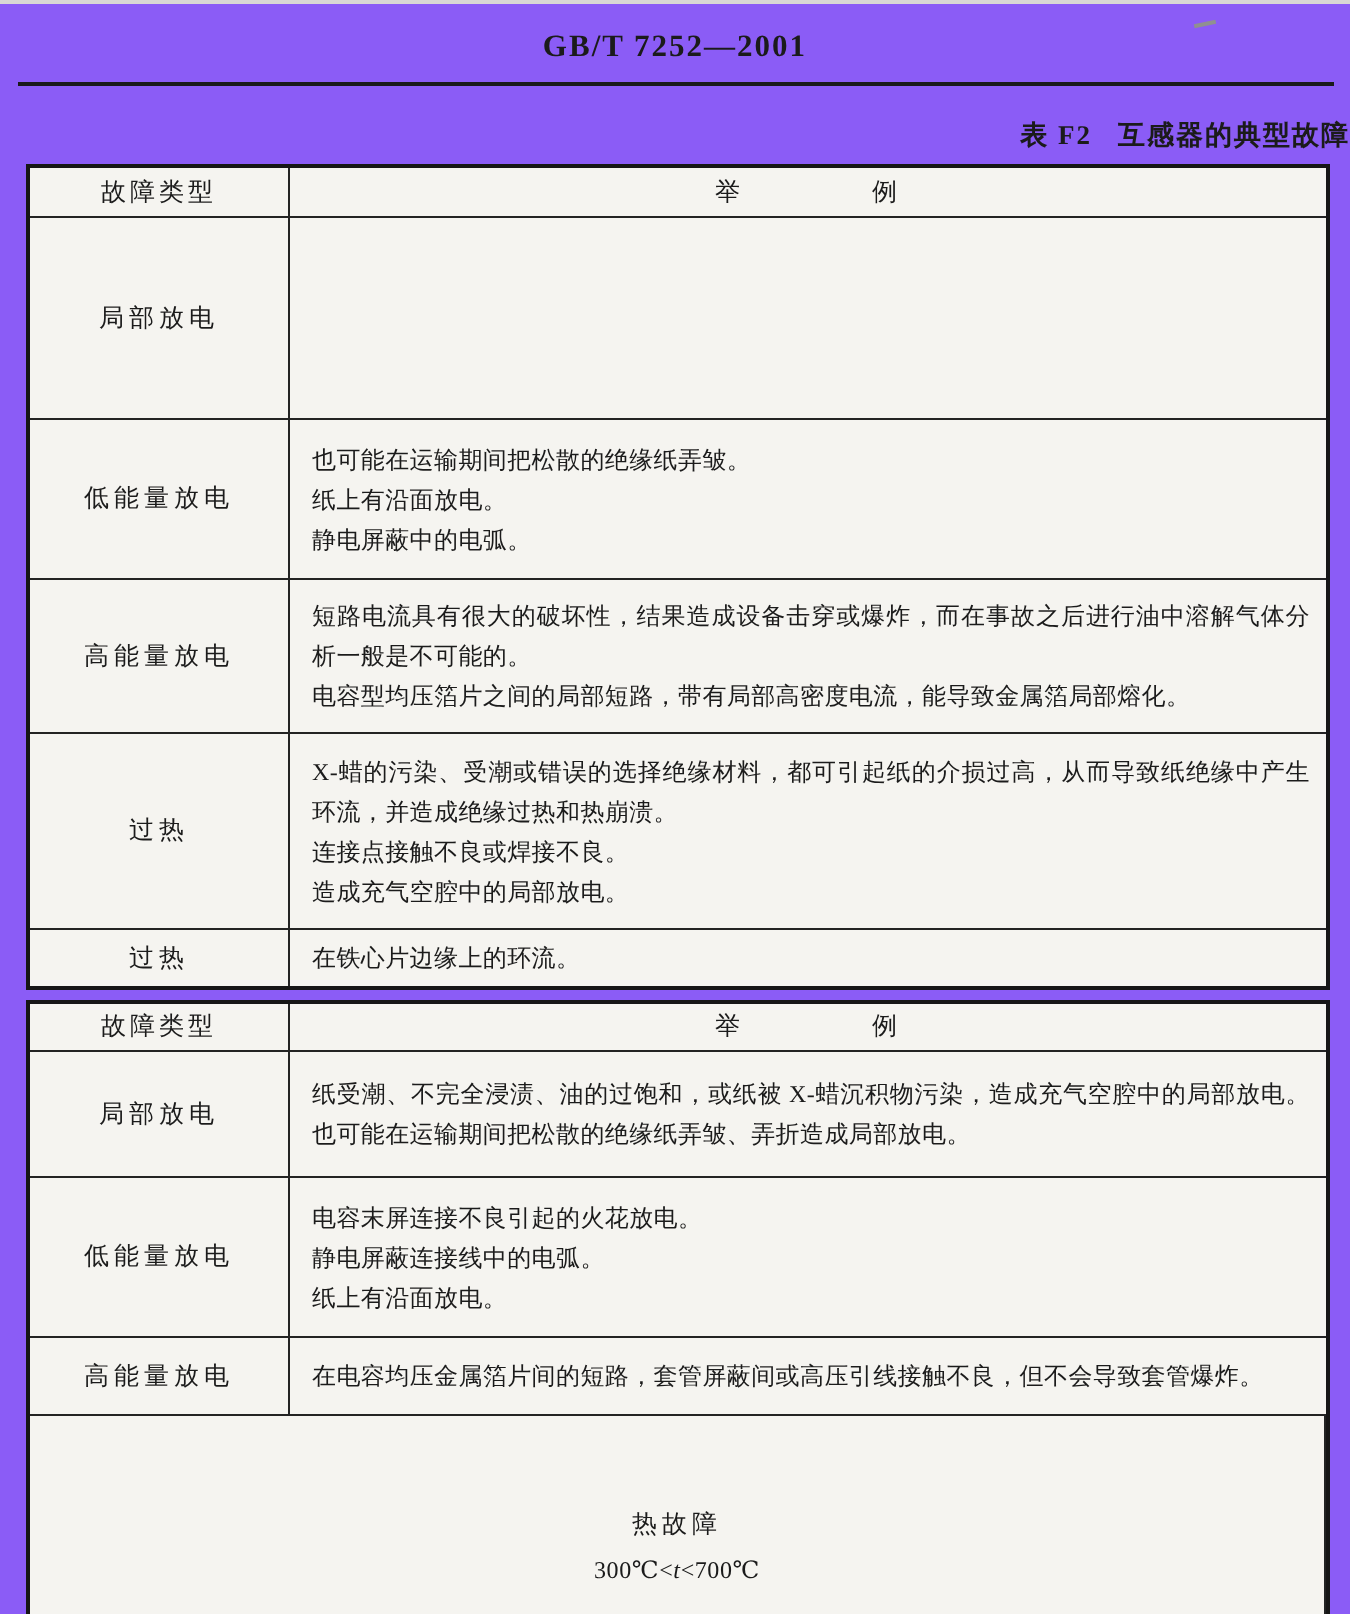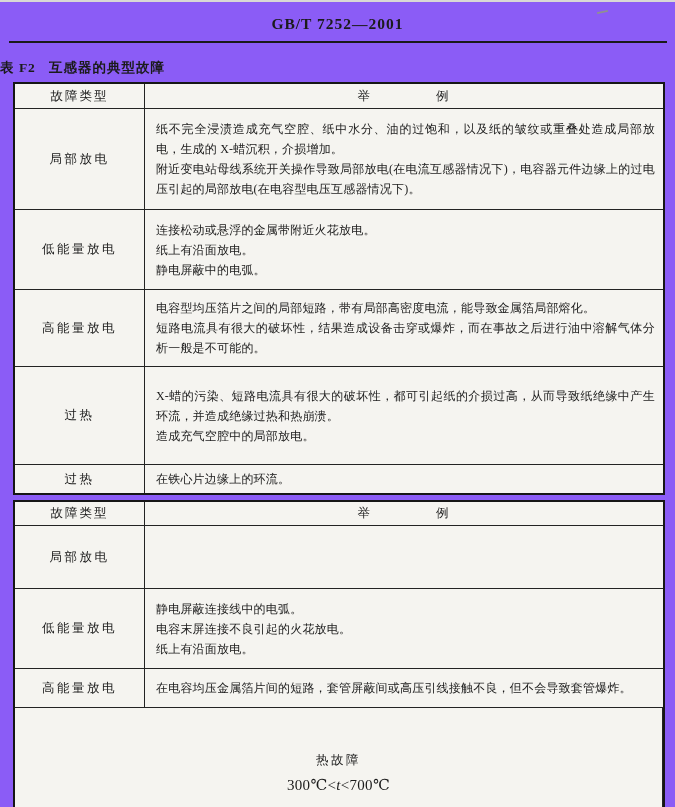--- a/index.html
+++ b/index.html
@@ -12,21 +12,21 @@
   .doc-number{
     padding-top:13px;text-align:center;
     font-size:15.5px;font-weight:bold;letter-spacing:1px;
   }
   .header-rule{height:2px;background:#1a1a1a;margin:8px 8px 0 9px;}
   .scan-dash{
     position:absolute;top:9px;left:597px;width:11px;height:2px;
     background:#909090;transform:rotate(-12deg);
   }
   .table-caption{
-    text-align:left;font-weight:bold;font-size:13.5px;
+    text-align:right;font-weight:bold;font-size:13.5px;
     letter-spacing:1px;line-height:18px;
   }
   .cap-f2{margin-top:16px;}
   .cap-f3{margin-top:9px;}
   .caption-title{margin-left:13px;}
   .fault-table{
     margin:5px 10px 0 13px;width:652px;box-sizing:border-box;
     border:2px solid #161616;background:#f5f4f0;
   }
   .row{display:flex;border-top:1px solid #232323;}
@@ -40,21 +40,21 @@
     flex:1;box-sizing:border-box;min-width:0;
     display:flex;flex-direction:column;justify-content:center;
     font-size:12px;line-height:20px;letter-spacing:0.2px;
     padding:4px 8px 4px 11px;text-align:justify;
   }
   .head-row .ex-cell{
     flex-direction:row;align-items:center;justify-content:center;gap:64px;
     font-size:12.5px;letter-spacing:2px;line-height:normal;text-align:left;padding:2px 8px;
   }
   .head-row .type-cell{letter-spacing:2px;}
-  .type-sub{font-size:15px;letter-spacing:0.3px;margin-top:7px;white-space:nowrap;}
+  .type-sub{font-size:12px;letter-spacing:0.3px;margin-top:7px;white-space:nowrap;}
   .type-sub .var{font-style:italic;}
   
   .h-f2-head{min-height:24px;}
   .h-f2-r1{min-height:100px;}
   .h-f2-r2{min-height:79px;}
   .h-f2-r3{min-height:76px;}
   .h-f2-r4{min-height:97px;}
   .h-f2-r5{min-height:27px;}
   
   .h-f3-head{min-height:23px;}
@@ -82,53 +82,50 @@
       <div class="ex-cell">
         <span>举</span>
         <span>例</span>
       </div>
     </div>
 
     <div class="row h-f2-r1">
       <div class="type-cell">
         <span>局部放电</span>
       </div>
-      <div class="ex-cell">
-        <div class="ex-line">纸不完全浸渍造成充气空腔、纸中水分、油的过饱和，以及纸的皱纹或重叠处造成局部放电，生成的 X-蜡沉积，介损增加。</div>
-        <div class="ex-line">附近变电站母线系统开关操作导致局部放电(在电流互感器情况下)，电容器元件边缘上的过电压引起的局部放电(在电容型电压互感器情况下)。</div>
-      </div>
     </div>
 
     <div class="row h-f2-r2">
       <div class="type-cell">
         <span>低能量放电</span>
       </div>
       <div class="ex-cell">
-        <div class="ex-line">连接松动或悬浮的金属带附近火花放电。</div>
+        <div class="ex-line">也可能在运输期间把松散的绝缘纸弄皱。</div>
         <div class="ex-line">纸上有沿面放电。</div>
         <div class="ex-line">静电屏蔽中的电弧。</div>
       </div>
     </div>
 
     <div class="row h-f2-r3">
       <div class="type-cell">
         <span>高能量放电</span>
       </div>
       <div class="ex-cell">
+        <div class="ex-line">短路电流具有很大的破坏性，结果造成设备击穿或爆炸，而在事故之后进行油中溶解气体分析一般是不可能的。</div>
         <div class="ex-line">电容型均压箔片之间的局部短路，带有局部高密度电流，能导致金属箔局部熔化。</div>
-        <div class="ex-line">短路电流具有很大的破坏性，结果造成设备击穿或爆炸，而在事故之后进行油中溶解气体分析一般是不可能的。</div>
       </div>
     </div>
 
     <div class="row h-f2-r4">
       <div class="type-cell">
         <span>过热</span>
       </div>
       <div class="ex-cell">
-        <div class="ex-line">X-蜡的污染、短路电流具有很大的破坏性，都可引起纸的介损过高，从而导致纸绝缘中产生环流，并造成绝缘过热和热崩溃。</div>
+        <div class="ex-line">X-蜡的污染、受潮或错误的选择绝缘材料，都可引起纸的介损过高，从而导致纸绝缘中产生环流，并造成绝缘过热和热崩溃。</div>
+        <div class="ex-line">连接点接触不良或焊接不良。</div>
         <div class="ex-line">造成充气空腔中的局部放电。</div>
       </div>
     </div>
 
     <div class="row h-f2-r5">
       <div class="type-cell">
         <span>过热</span>
       </div>
       <div class="ex-cell">
         <div class="ex-line">在铁心片边缘上的环流。</div>
@@ -143,29 +140,32 @@
       <div class="ex-cell">
         <span>举</span>
         <span>例</span>
       </div>
     </div>
 
     <div class="row h-f3-r1">
       <div class="type-cell">
         <span>局部放电</span>
       </div>
+      <div class="ex-cell">
+        <div class="ex-line">纸受潮、不完全浸渍、油的过饱和，或纸被 X-蜡沉积物污染，造成充气空腔中的局部放电。也可能在运输期间把松散的绝缘纸弄皱、弄折造成局部放电。</div>
+      </div>
     </div>
 
     <div class="row h-f3-r2">
       <div class="type-cell">
         <span>低能量放电</span>
       </div>
       <div class="ex-cell">
+        <div class="ex-line">电容末屏连接不良引起的火花放电。</div>
         <div class="ex-line">静电屏蔽连接线中的电弧。</div>
-        <div class="ex-line">电容末屏连接不良引起的火花放电。</div>
         <div class="ex-line">纸上有沿面放电。</div>
       </div>
     </div>
 
     <div class="row h-f3-r3">
       <div class="type-cell">
         <span>高能量放电</span>
       </div>
       <div class="ex-cell">
         <div class="ex-line">在电容均压金属箔片间的短路，套管屏蔽间或高压引线接触不良，但不会导致套管爆炸。</div>

